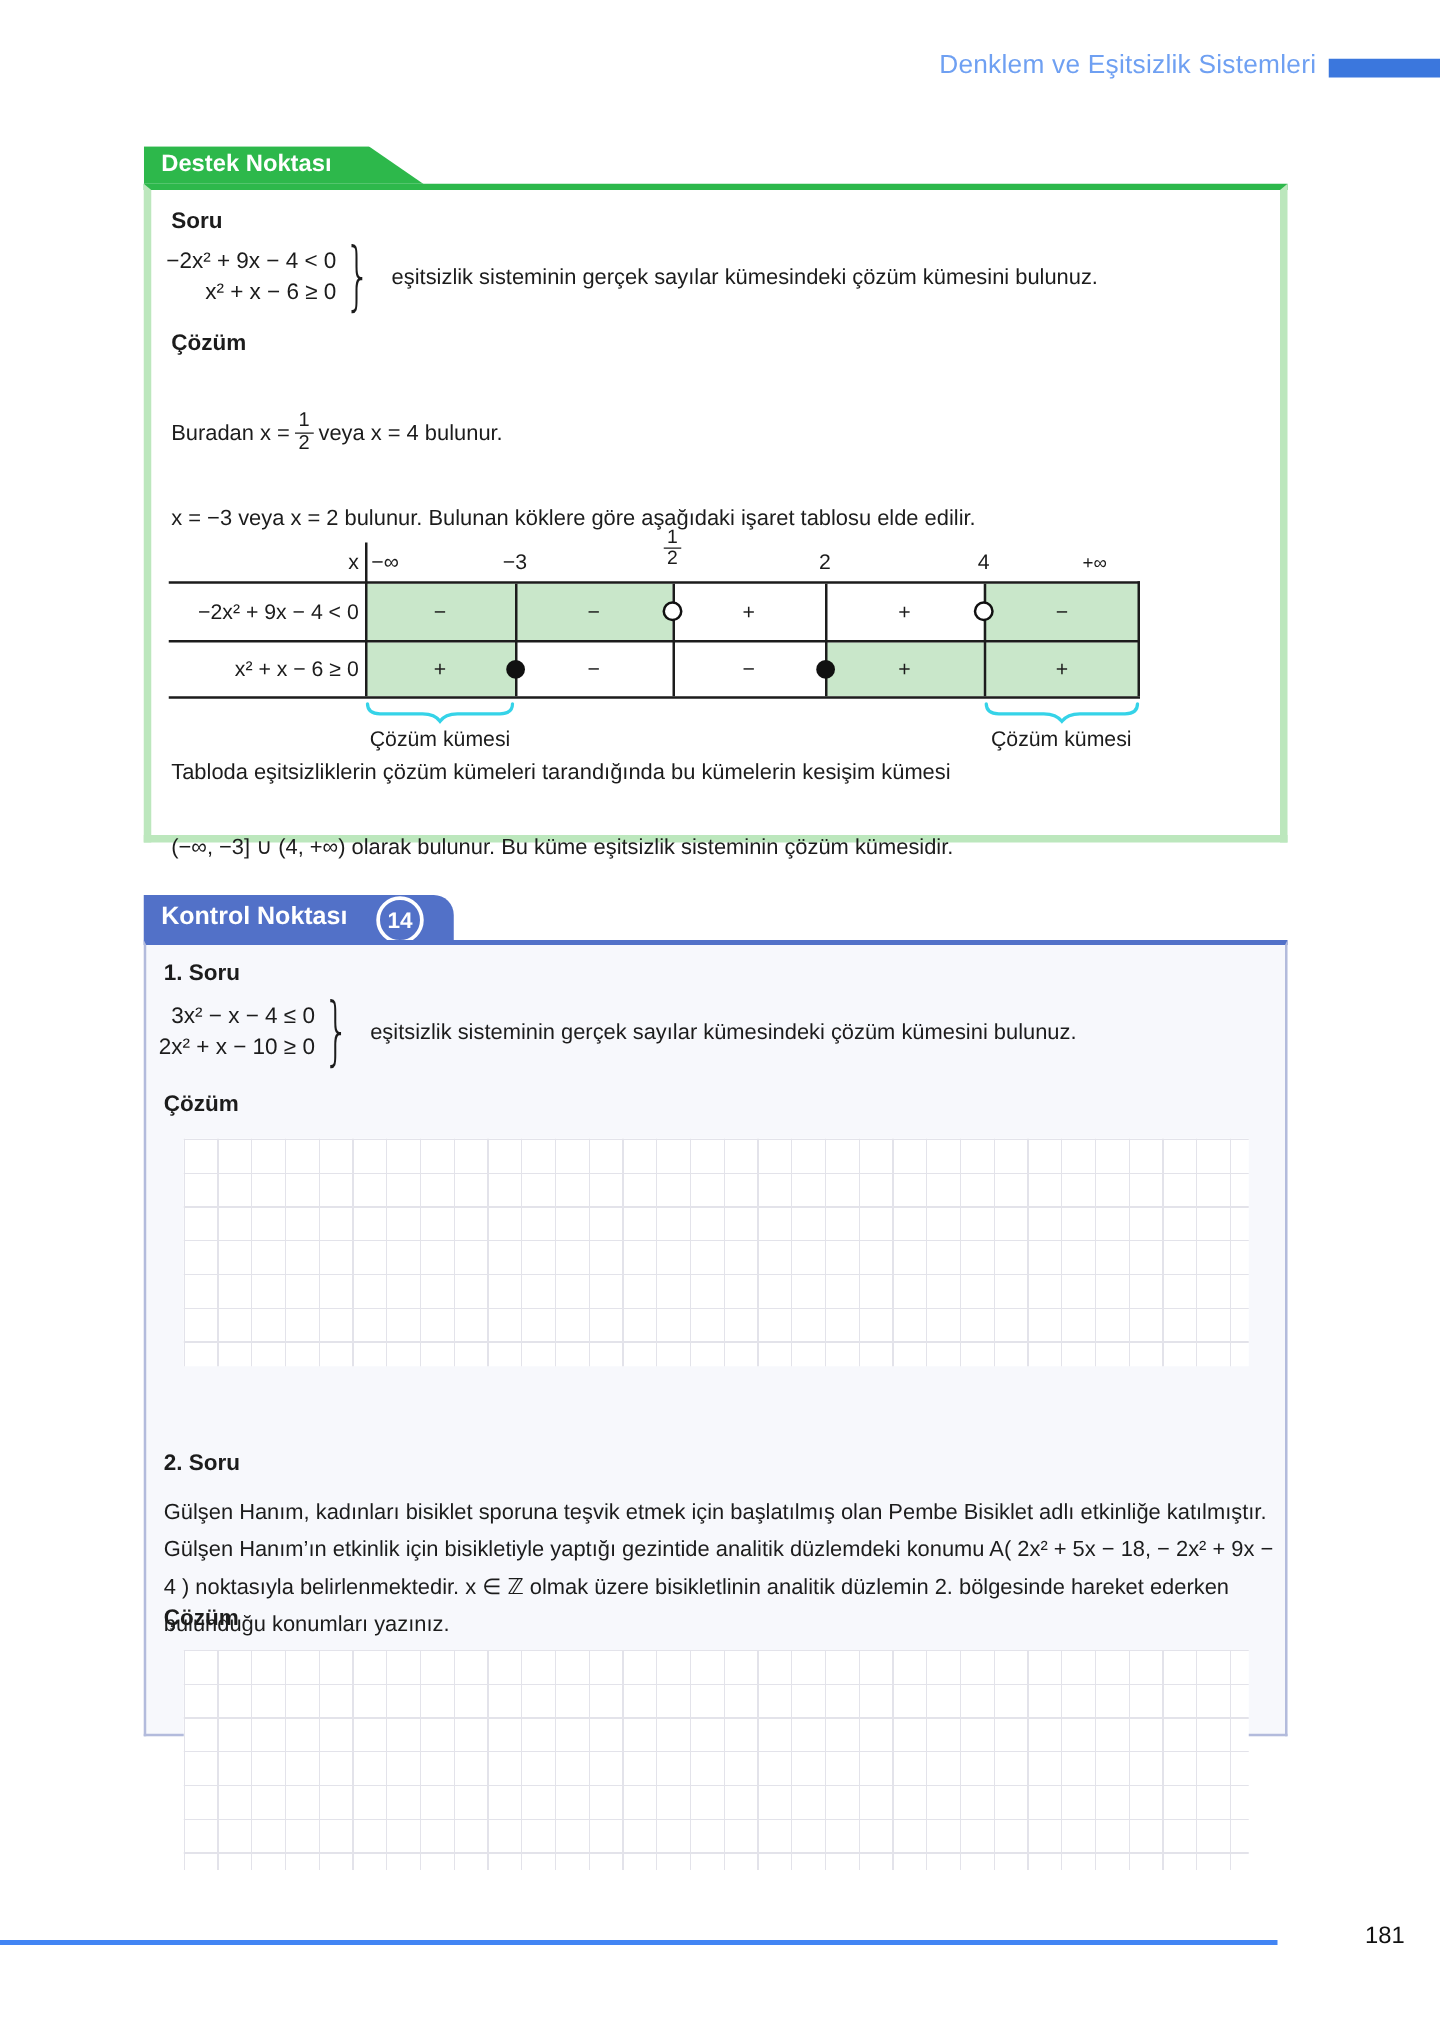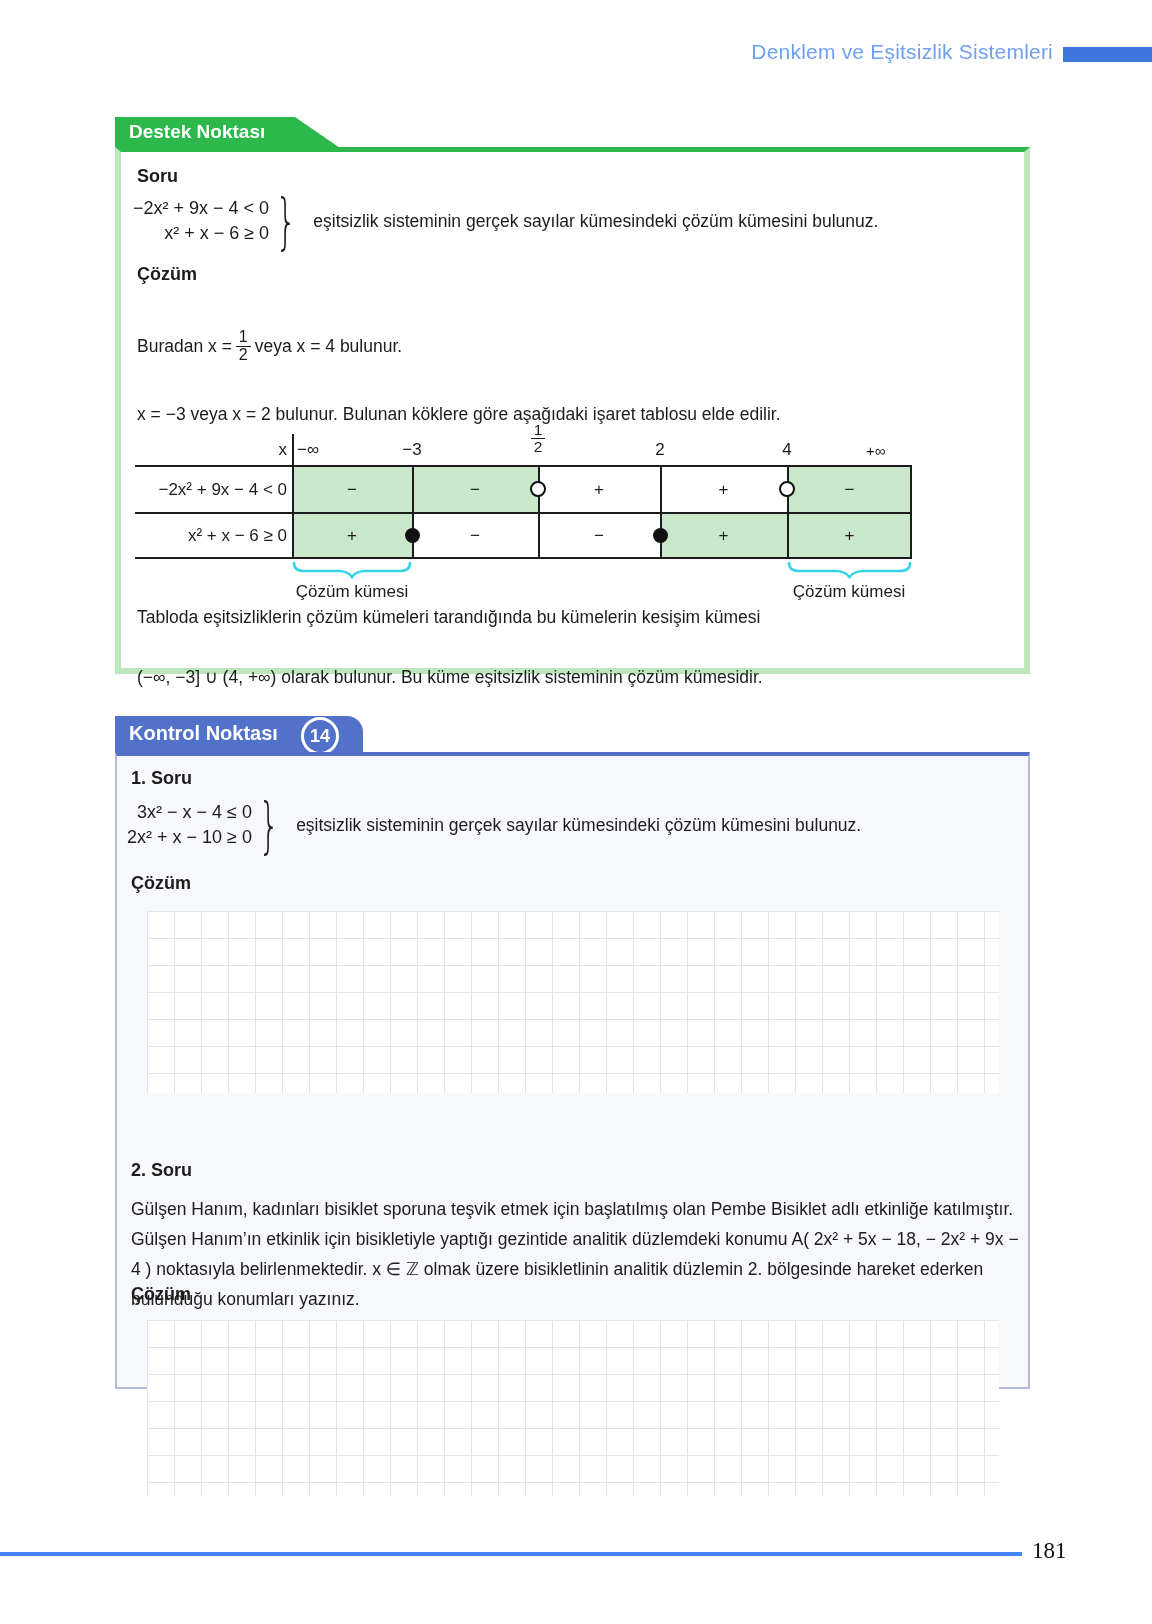--- a/index.html
+++ b/index.html
@@ -56,21 +56,21 @@
   .control-box{position:absolute;left:115px;top:752px;width:915px;height:637px;background:#f7f8fc;
                border:2px solid #b3bbdc;border-top:4px solid #5271c8;box-sizing:border-box;}
   .c-bold{position:absolute;left:14px;font-size:18px;font-weight:bold;}
   .grid-area{position:absolute;left:30px;width:852px;background-color:#fff;
      background-image:repeating-linear-gradient(to right,#e3e3ea 0,#e3e3ea 1px,transparent 1px,transparent 27px),
                       repeating-linear-gradient(to bottom,#e3e3ea 0,#e3e3ea 1px,transparent 1px,transparent 27px);}
   .q2-text{position:absolute;left:14px;width:888px;font-size:17.5px;line-height:30px;}
 
   
   .footer-line{position:absolute;left:0;top:1552px;width:1022px;height:4px;background:#4285f4;}
-  .page-number{position:absolute;left:1032px;top:1538px;font-family:Liberation Serif, serif;font-size:23px;color:#111;}
+  .page-number{position:absolute;left:1092px;top:1538px;font-family:Liberation Sans, sans-serif;font-size:19px;color:#111;}
 </style>
 </head>
 <body>
 
 <div class="page">
 
   <div class="header-title">Denklem ve Eşitsizlik Sistemleri</div>
   <div class="header-bar"></div>
 
   <div class="tab-green">

